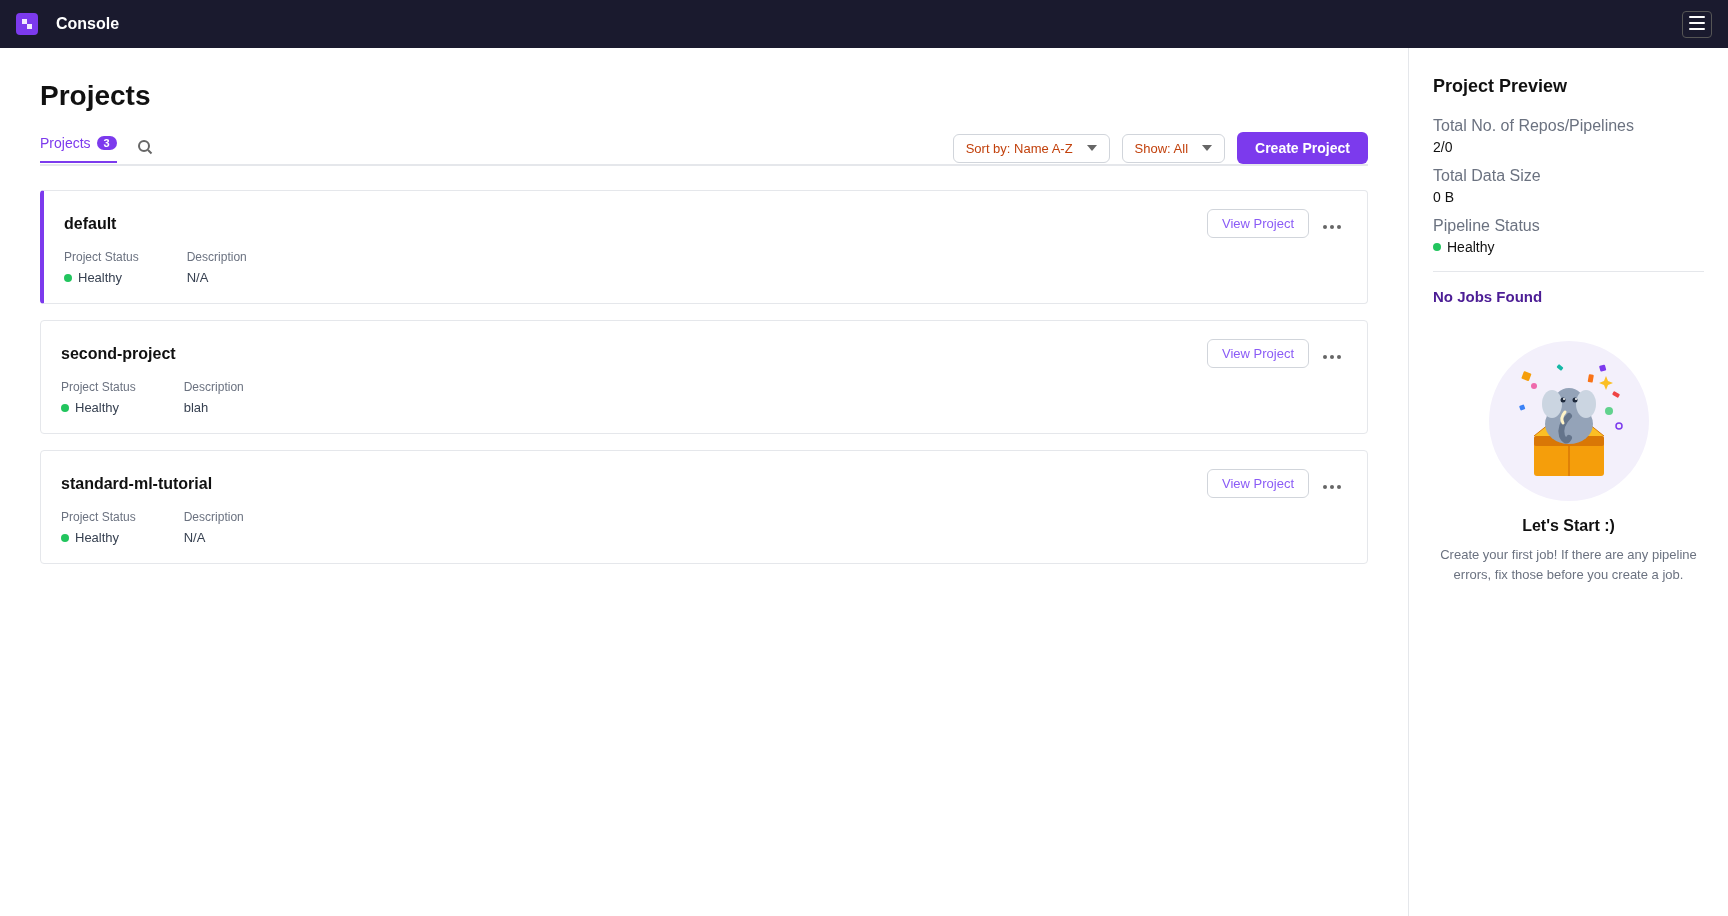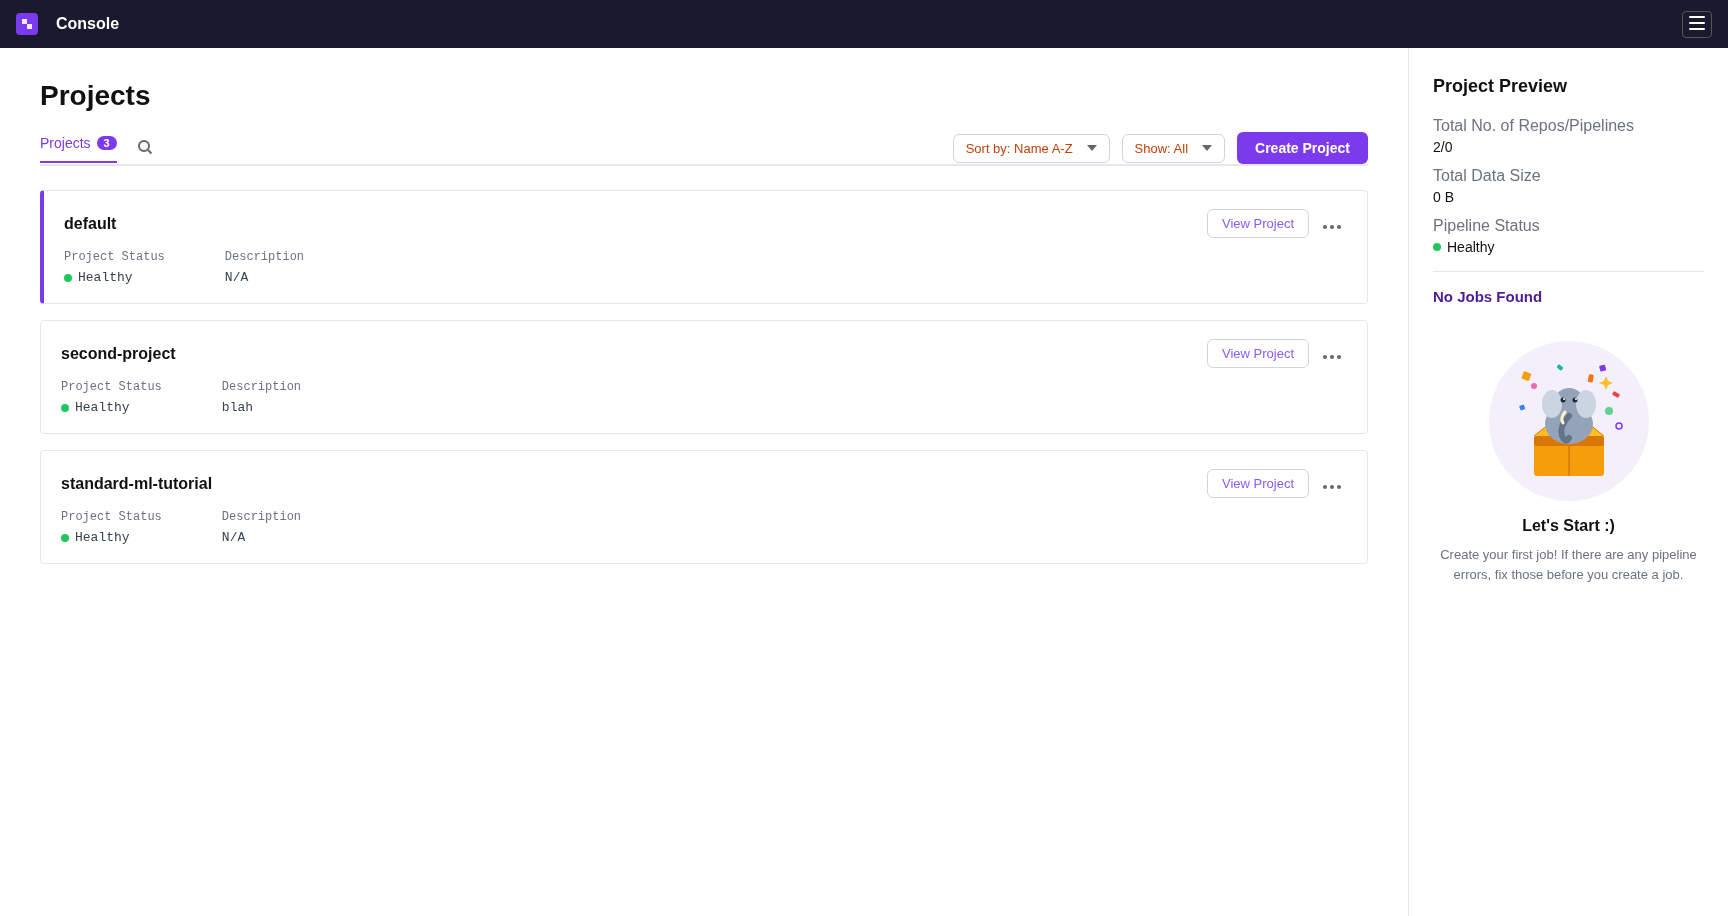--- a/index.html
+++ b/index.html
@@ -171,23 +171,22 @@
     .more-btn {
       background: none;
       border: none;
       cursor: pointer;
       font-size: 18px;
       color: #666;
       padding: 4px 6px;
     }
     .project-card-body {
       display: flex;
-      gap: 60px;
+      gap: 48px;
       padding: 0 20px 18px 20px;
-      font-family: Liberation Mono, monospace;
     }
     .field-label {
       font-size: 12px;
       color: #6b7280;
       margin-bottom: 6px;
     }
     .field-value {
       font-size: 13px;
       color: #374151;
       display: flex;

